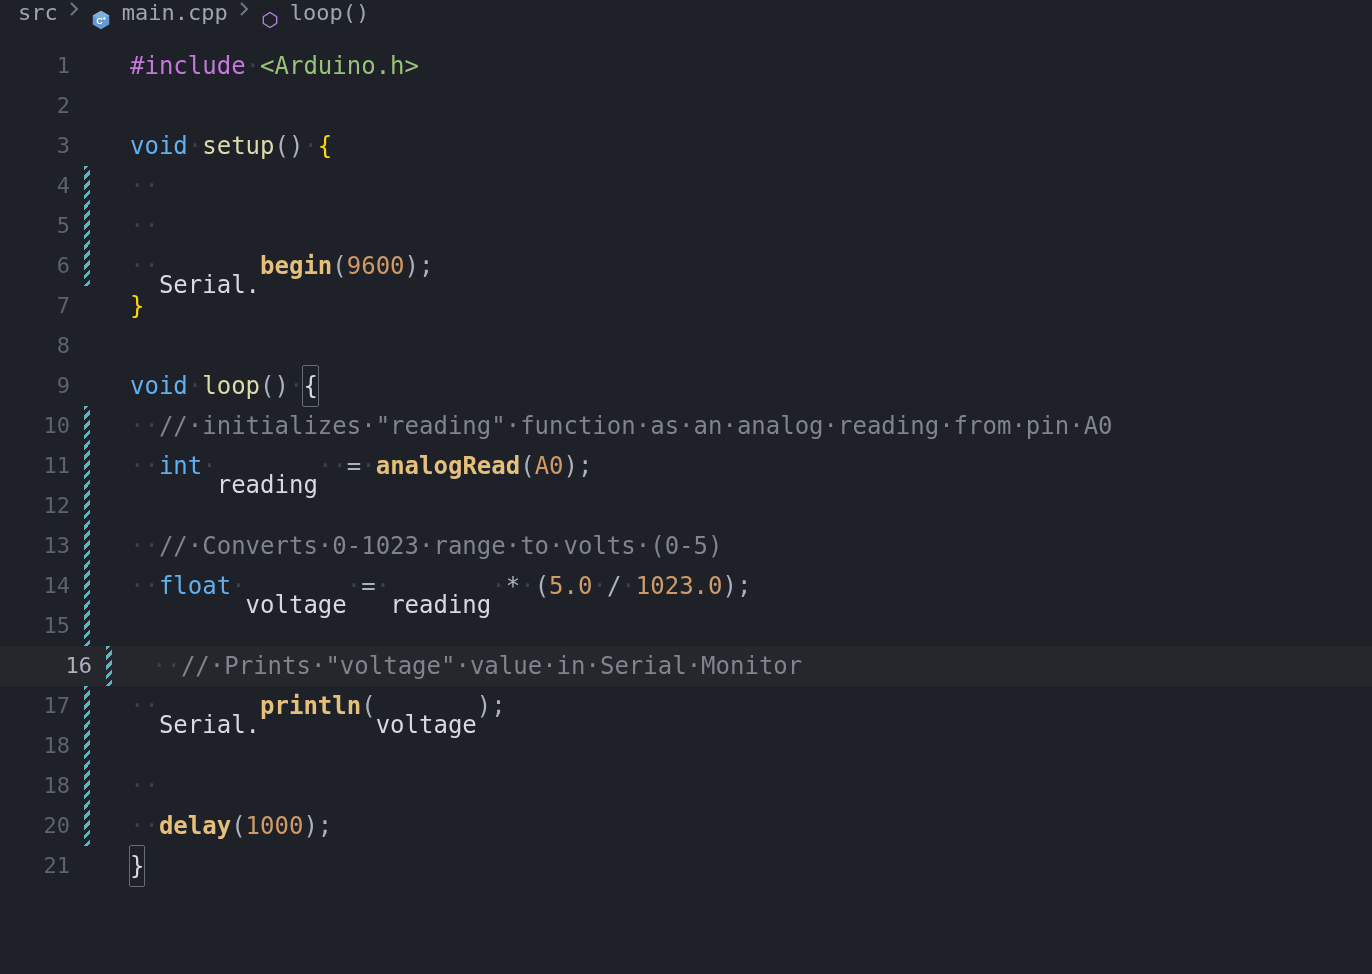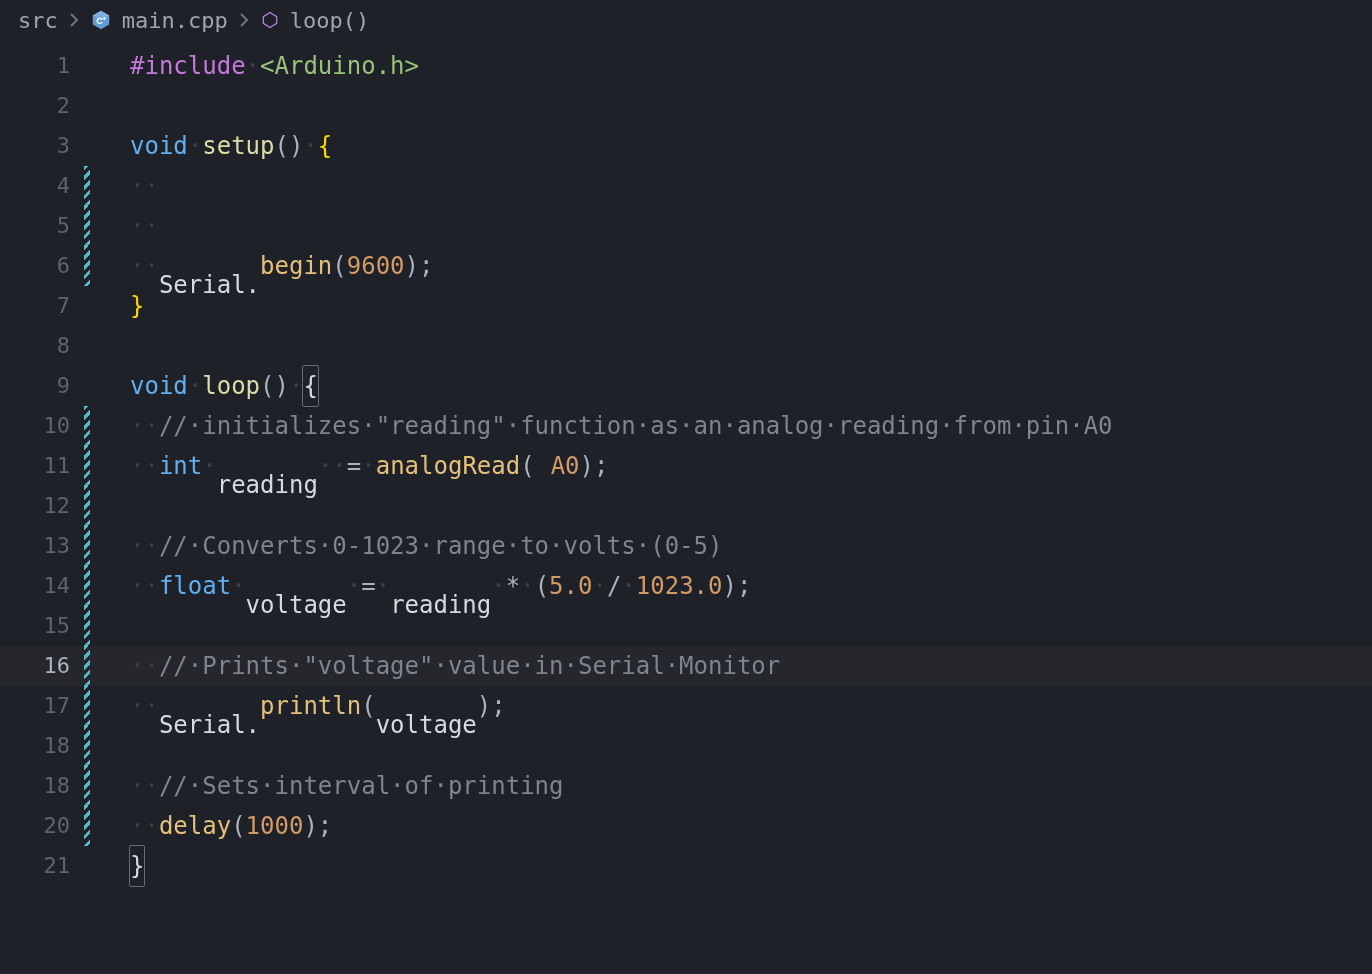--- a/index.html
+++ b/index.html
@@ -29,21 +29,20 @@
     background:var(--bg);
     font-family:"SF Mono","Menlo","Consolas",monospace;
     font-size:24px;
     color:var(--fg);
     overflow:hidden;
   }
   .root{width:1372px;height:974px;box-sizing:border-box;background:var(--bg);}
   .breadcrumb{
     height:40px;
     display:flex;
-    align-items:center;
     padding:0 18px;
     font-size:22px;
     color:var(--crumb);
     background:var(--bg);
     user-select:none;
     gap:10px;
   }
   .breadcrumb .sep{
     color:var(--crumb-sep);
     font-family:inherit;
@@ -67,21 +66,21 @@
     width:84px;
     text-align:right;
     padding-right:14px;
     color:var(--gutter);
     font-size:22px;
     flex:none;
     user-select:none;
     position:relative;
     box-sizing:border-box;
   }
-  .line.current .ln{color:var(--gutter-active);}
+  .line.current .ln{color:var(--gutter-active);margin-left:22px;}
   .mod-bar{
     width:6px;
     height:100%;
     flex:none;
     position:relative;
   }
   .mod-bar.on{
     background:repeating-linear-gradient(
       135deg,
       var(--mod) 0 3px,
@@ -92,25 +91,25 @@
     padding-left:30px;
     white-space:pre;
     display:flex;
     align-items:center;
   }
   .kw{color:var(--kw);}
   .pre{color:var(--pre);}
   .str{color:var(--str);}
   .num{color:var(--num);}
   .fn{color:var(--func);}
-  .warm{color:var(--warm);}
+  .warm{color:var(--warm);font-weight:bold;}
   .cmt{color:var(--comment);}
   .punct{color:var(--punct);}
   .ident{color:var(--fg);margin-top:38px;}
-  .const{color:var(--num);margin-left:16px;}
+  .const{color:var(--num);}
   .ws{color:#3b4048;}
   .brace-y{color:var(--brace);}
   .brace-hl{
     color:var(--fg);
     border:1px solid #666c76;
     border-radius:2px;
     padding:0 0px;
     margin:0 -1px;
   }
   svg{display:block;}
@@ -236,21 +235,21 @@
         <div class="code" style="padding-left: 40px;"><span class="ws">··</span><span class="ident">Serial</span><span class="ident">.</span><span class="warm">println</span><span class="punct">(</span><span class="ident">voltage</span><span class="punct">)</span><span class="punct">;</span></div>
       </div>
       <div class="line">
         <div class="ln">18</div>
         <div class="mod-bar on"></div>
         <div class="code" style="padding-left: 40px;"></div>
       </div>
       <div class="line">
         <div class="ln">18</div>
         <div class="mod-bar on"></div>
-        <div class="code" style="padding-left: 40px;"><span class="ws">··</span><span class="cmt">//·Sets·interval·of·printing</span></div>
+        <div class="code" style="padding-left: 40px;"><span class="ws">··</span></div>
       </div>
       <div class="line">
         <div class="ln">20</div>
         <div class="mod-bar on"></div>
         <div class="code" style="padding-left: 40px;"><span class="ws">··</span><span class="warm">delay</span><span class="punct">(</span><span class="num">1000</span><span class="punct">)</span><span class="punct">;</span></div>
       </div>
       <div class="line">
         <div class="ln">21</div>
         <div class="mod-bar"></div>
         <div class="code" style="padding-left: 40px;"><span class="brace-hl">}</span></div>

